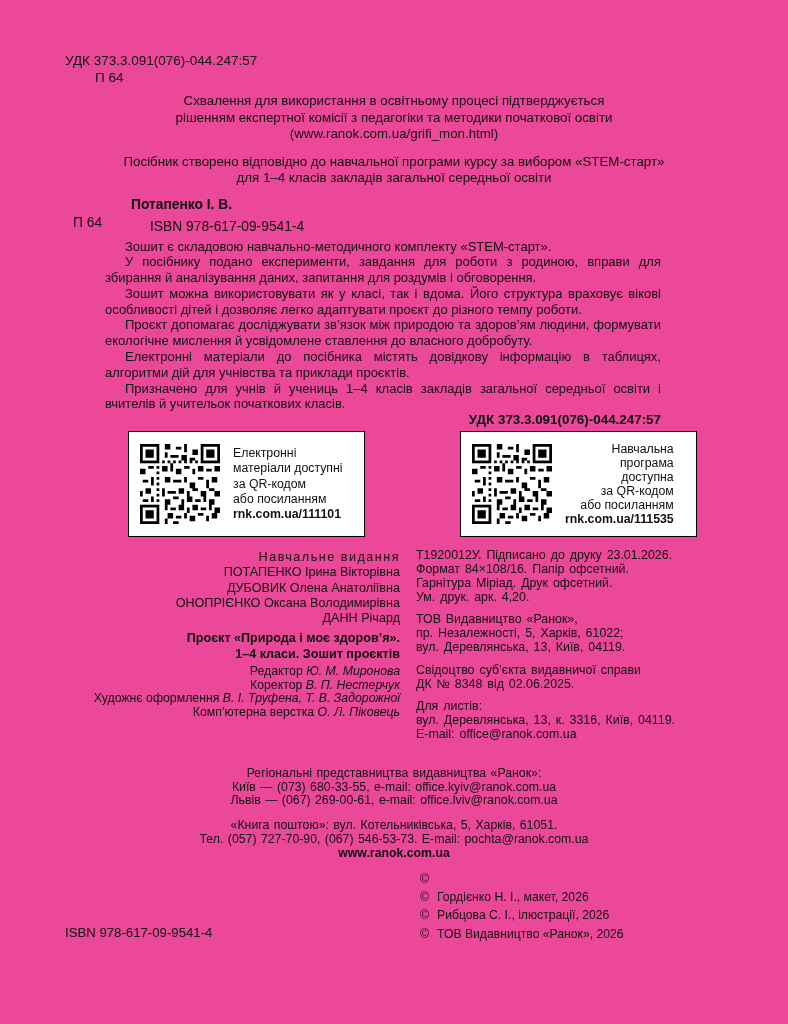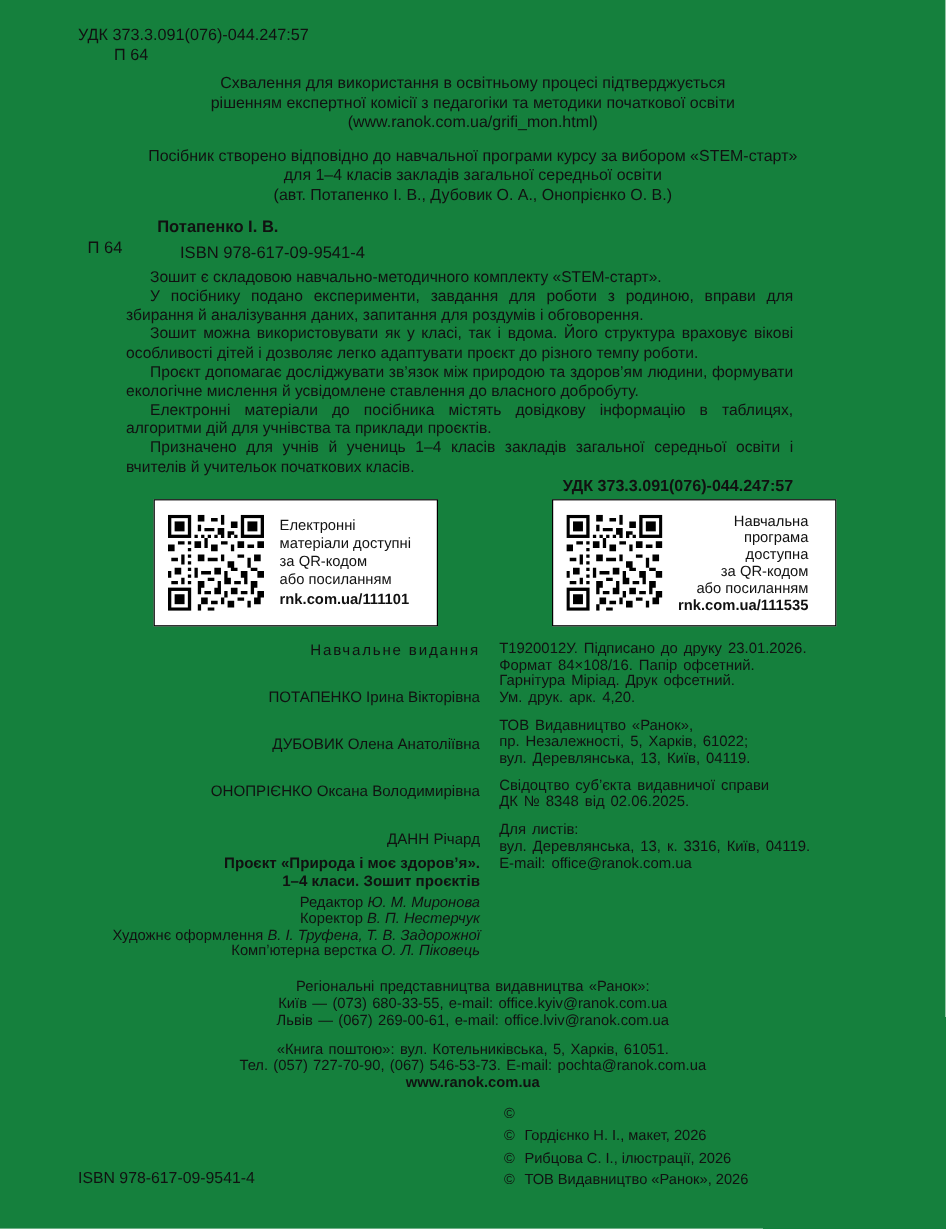--- a/index.html
+++ b/index.html
@@ -1,22 +1,22 @@
 <!DOCTYPE html>
 <html lang="uk"><head>
 <meta charset="utf-8">
 <style>
   html,body{margin:0;padding:0;background:#fff;}
   .page{
     position:relative;
     width:788px;height:1024px;
     box-sizing:border-box;
-    background:#15803d;color:#111;
+    background:#ec4899;color:#111;
     font-family:"Liberation Sans","DejaVu Sans",sans-serif;
-    padding-top:20px;
+    padding-top:52px;
     overflow:hidden;
   }
   
   .top-codes{margin-left:65px;font-size:13.5px;line-height:17px;}
   .top-codes .bbk{margin-left:30px;}
   
   .approval{margin-top:7px;text-align:center;font-size:13.3px;line-height:16.5px;padding:0 40px;}
   .created{margin-top:11px;text-align:center;font-size:13.3px;line-height:16.5px;padding:0 40px;}
   
   .bib{position:relative;margin-top:9px;font-size:13.8px;line-height:18px;}
@@ -33,21 +33,21 @@
   .qr-box{width:237px;height:106px;border:1.5px solid #000;box-sizing:border-box;
           display:flex;align-items:center;padding:5px 6px 5px 11px;background:#fff;}
   .qr-svg{width:80px;height:80px;flex:none;}
   .qr-text{margin-left:13px;font-size:12.3px;line-height:15.3px;}
   .qr-text.tight{line-height:14px;text-align:right;}
   .qr-link{font-weight:bold;}
   
   .columns{display:flex;margin-top:12px;}
   .col-left{width:400px;text-align:right;font-size:12.6px;}
   .edition-heading{letter-spacing:1.5px;line-height:16px;}
-  .edition-authors div{line-height:15.3px;margin-top:24px;}
+  .edition-authors div{line-height:15.3px;}
   .edition-title{margin-top:5px;font-weight:bold;}
   .edition-title div{line-height:15.3px;}
   .edition-credits{margin-top:3px;}
   .edition-credits div{line-height:13.6px;font-size:12.3px;}
   .credit-name{font-style:italic;}
   .col-right{margin-left:16px;width:300px;font-size:12.4px;word-spacing:1.5px;}
   .col-right .pr{margin:0 0 9px 0;}
   .col-right .pr div{line-height:13.8px;}
   
   .regional{margin-top:16px;text-align:center;font-size:12.3px;word-spacing:1px;}
@@ -73,21 +73,20 @@
 
   <div class="approval">
     <div>Схвалення для використання в освітньому процесі підтверджується</div>
     <div>рішенням експертної комісії з педагогіки та методики початкової освіти</div>
     <div>(www.ranok.com.ua/grifi_mon.html)</div>
   </div>
 
   <div class="created">
     <div>Посібник створено відповідно до навчальної програми курсу за вибором «STEM-старт»</div>
     <div>для 1–4 класів закладів загальної середньої освіти</div>
-    <div>(авт. Потапенко І. В., Дубовик О. А., Онопрієнко О. В.)</div>
   </div>
 
   <div class="bib">
     <div class="bib-author">Потапенко І. В.</div>
     <div class="bib-index">П 64</div>
     <div class="bib-isbn">ISBN 978-617-09-9541-4</div>
   </div>
 
   <div class="annotation">
     <p>Зошит є складовою навчально-методичного комплекту «STEM-старт».</p>

